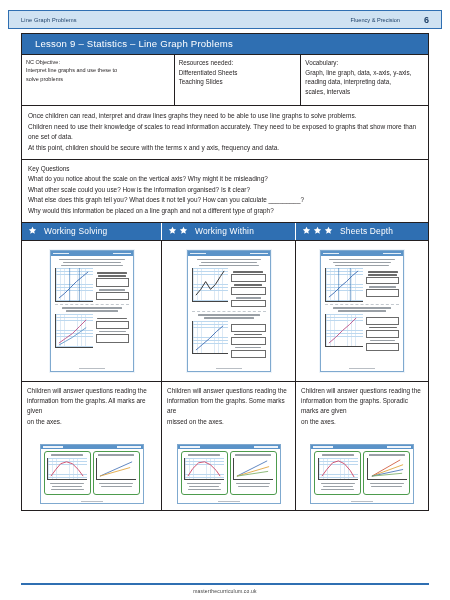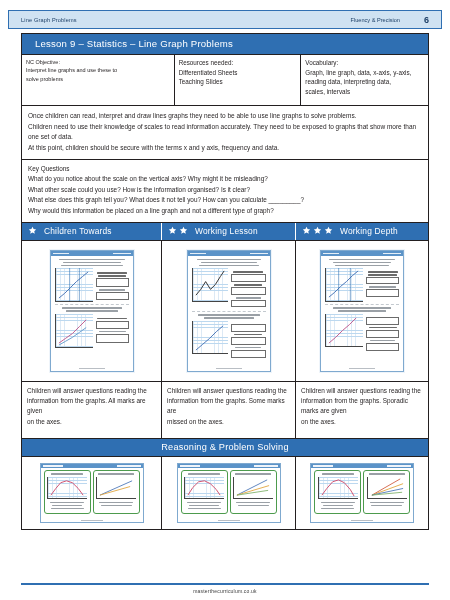--- a/index.html
+++ b/index.html
@@ -371,56 +371,56 @@
 
     <div class="star-band">
       <div class="star-cell c1">
         <span class="stars">
           <span class="star">
               <svg viewBox="0 0 24 24" width="9" height="9">
                 <path d="M12 2l2.9 6.3 6.9.8-5.1 4.7 1.4 6.8L12 17.2 5.9 20.6l1.4-6.8L2.2 9.1l6.9-.8z" fill="#ffffff"></path>
               </svg>
             </span>
         </span>
-        <span>Children Towards</span>
+        <span>Working Solving</span>
       </div>
       <div class="star-cell c2">
         <span class="stars">
           <span class="star">
               <svg viewBox="0 0 24 24" width="9" height="9">
                 <path d="M12 2l2.9 6.3 6.9.8-5.1 4.7 1.4 6.8L12 17.2 5.9 20.6l1.4-6.8L2.2 9.1l6.9-.8z" fill="#ffffff"></path>
               </svg>
             </span>
           <span class="star">
               <svg viewBox="0 0 24 24" width="9" height="9">
                 <path d="M12 2l2.9 6.3 6.9.8-5.1 4.7 1.4 6.8L12 17.2 5.9 20.6l1.4-6.8L2.2 9.1l6.9-.8z" fill="#ffffff"></path>
               </svg>
             </span>
         </span>
-        <span>Working Lesson</span>
+        <span>Working Within</span>
       </div>
       <div class="star-cell c3">
         <span class="stars">
           <span class="star">
               <svg viewBox="0 0 24 24" width="9" height="9">
                 <path d="M12 2l2.9 6.3 6.9.8-5.1 4.7 1.4 6.8L12 17.2 5.9 20.6l1.4-6.8L2.2 9.1l6.9-.8z" fill="#ffffff"></path>
               </svg>
             </span>
           <span class="star">
               <svg viewBox="0 0 24 24" width="9" height="9">
                 <path d="M12 2l2.9 6.3 6.9.8-5.1 4.7 1.4 6.8L12 17.2 5.9 20.6l1.4-6.8L2.2 9.1l6.9-.8z" fill="#ffffff"></path>
               </svg>
             </span>
           <span class="star">
               <svg viewBox="0 0 24 24" width="9" height="9">
                 <path d="M12 2l2.9 6.3 6.9.8-5.1 4.7 1.4 6.8L12 17.2 5.9 20.6l1.4-6.8L2.2 9.1l6.9-.8z" fill="#ffffff"></path>
               </svg>
             </span>
         </span>
-        <span>Working Depth</span>
+        <span>Sheets Depth</span>
       </div>
     </div>
 
     <div class="thumb-row">
 
       <div class="thumb-cell c1">
         <div class="ws">
           <div class="ws-bar">
             <i style="width:16px"></i>
             <i style="width:18px"></i>
@@ -577,21 +577,20 @@
       <div class="desc-cell c2">
         <span class="ln">Children will answer questions reading the information from the graphs. Some marks are
 missed on the axes.</span>
       </div>
       <div class="desc-cell c3">
         <span class="ln">Children will answer questions reading the information from the graphs. Sporadic marks are given
 on the axes.</span>
       </div>
     </div>
 
-    <div class="reason-bar">Reasoning &amp; Problem Solving</div>
 
     <div class="slide-row">
 
       <div class="slide-cell c1">
         <div class="slide">
           <div class="slide-bar">
             <i style="width:20px"></i>
             <i style="width:24px"></i>
           </div>
           <div class="slide-body">

